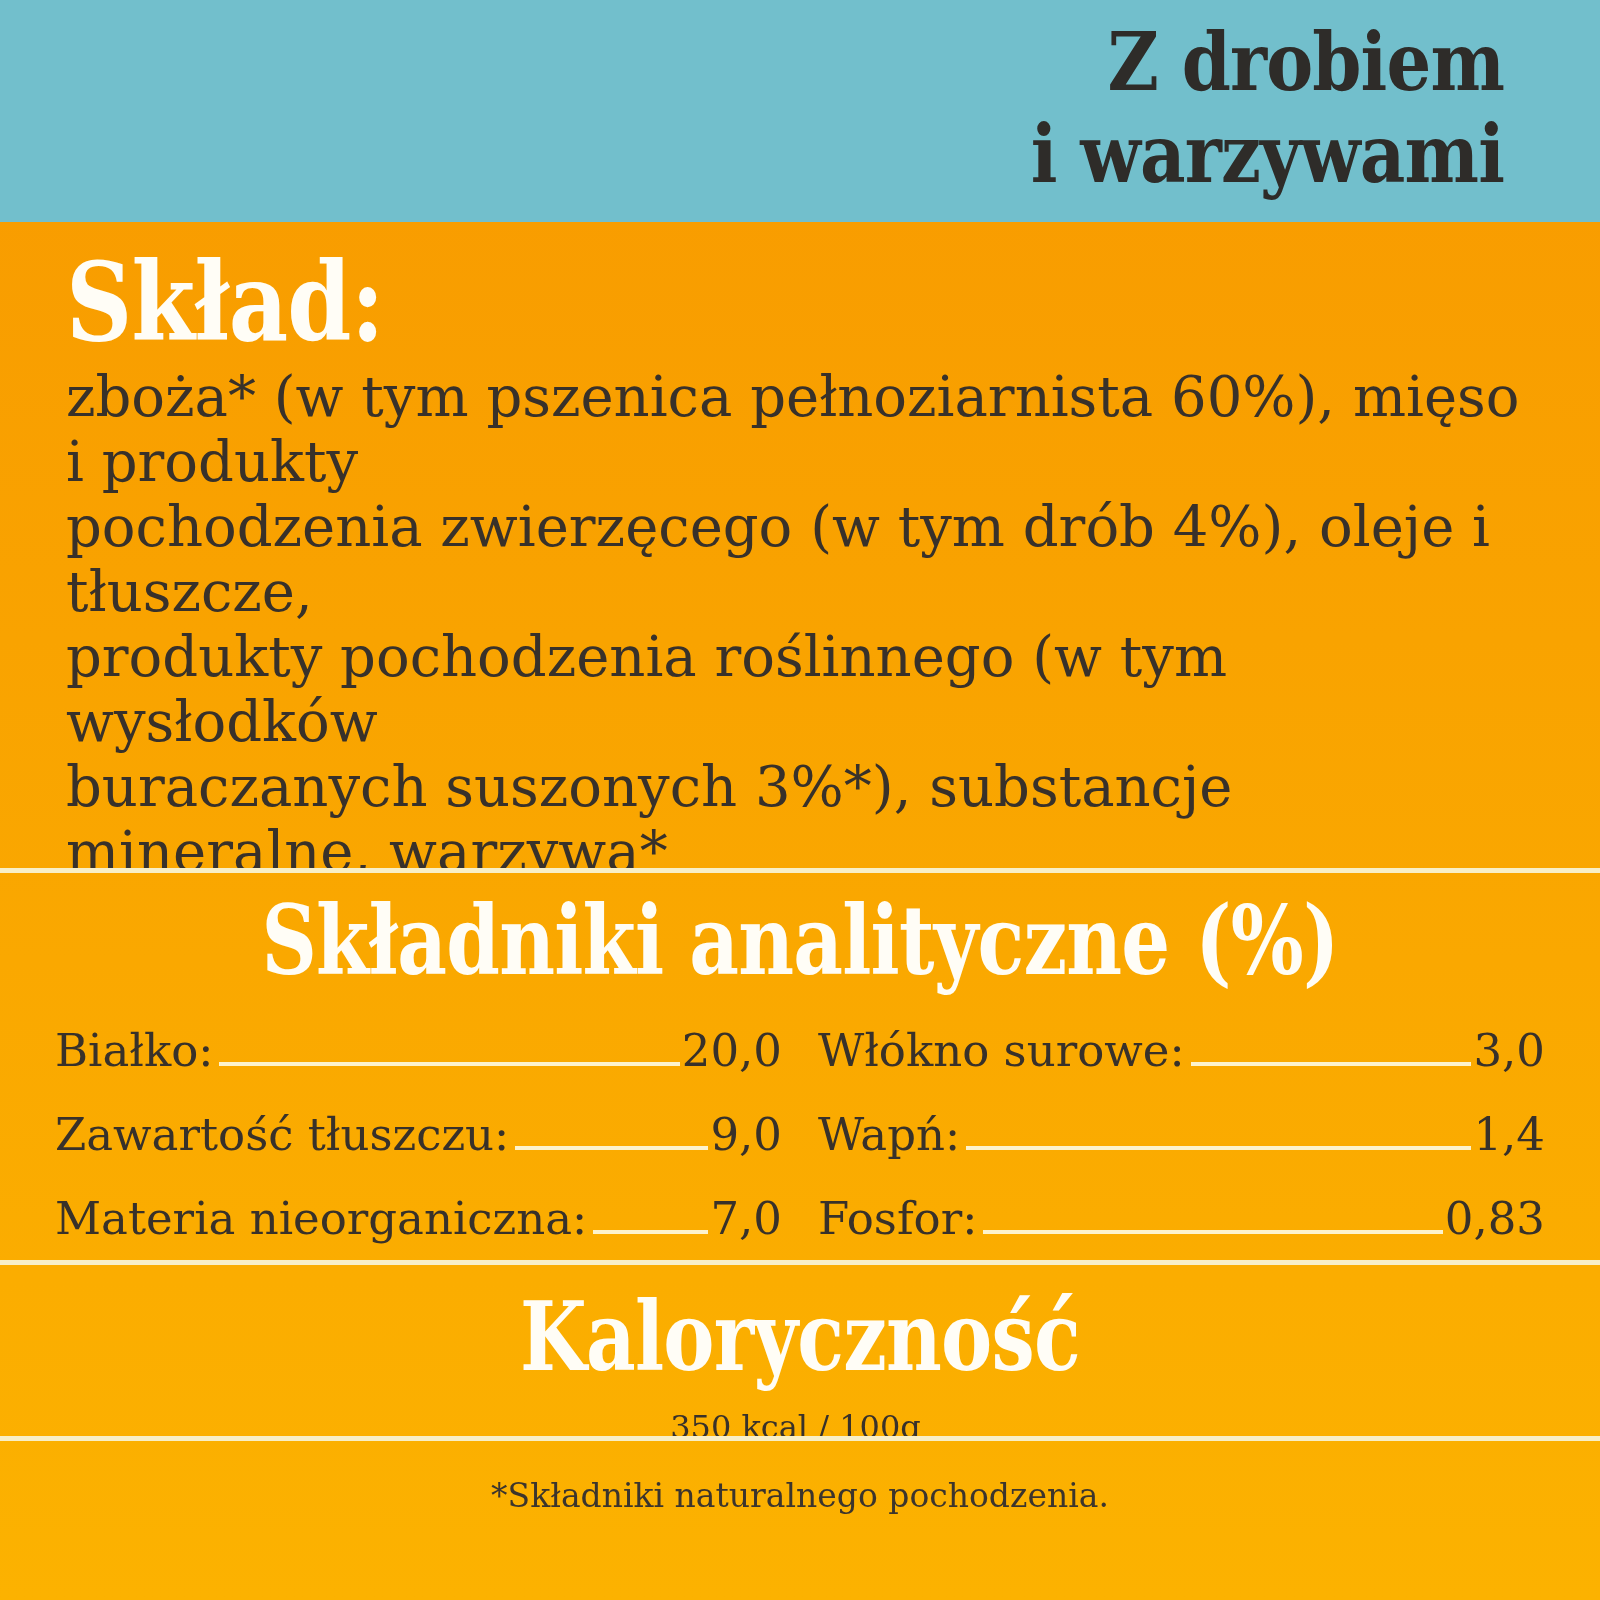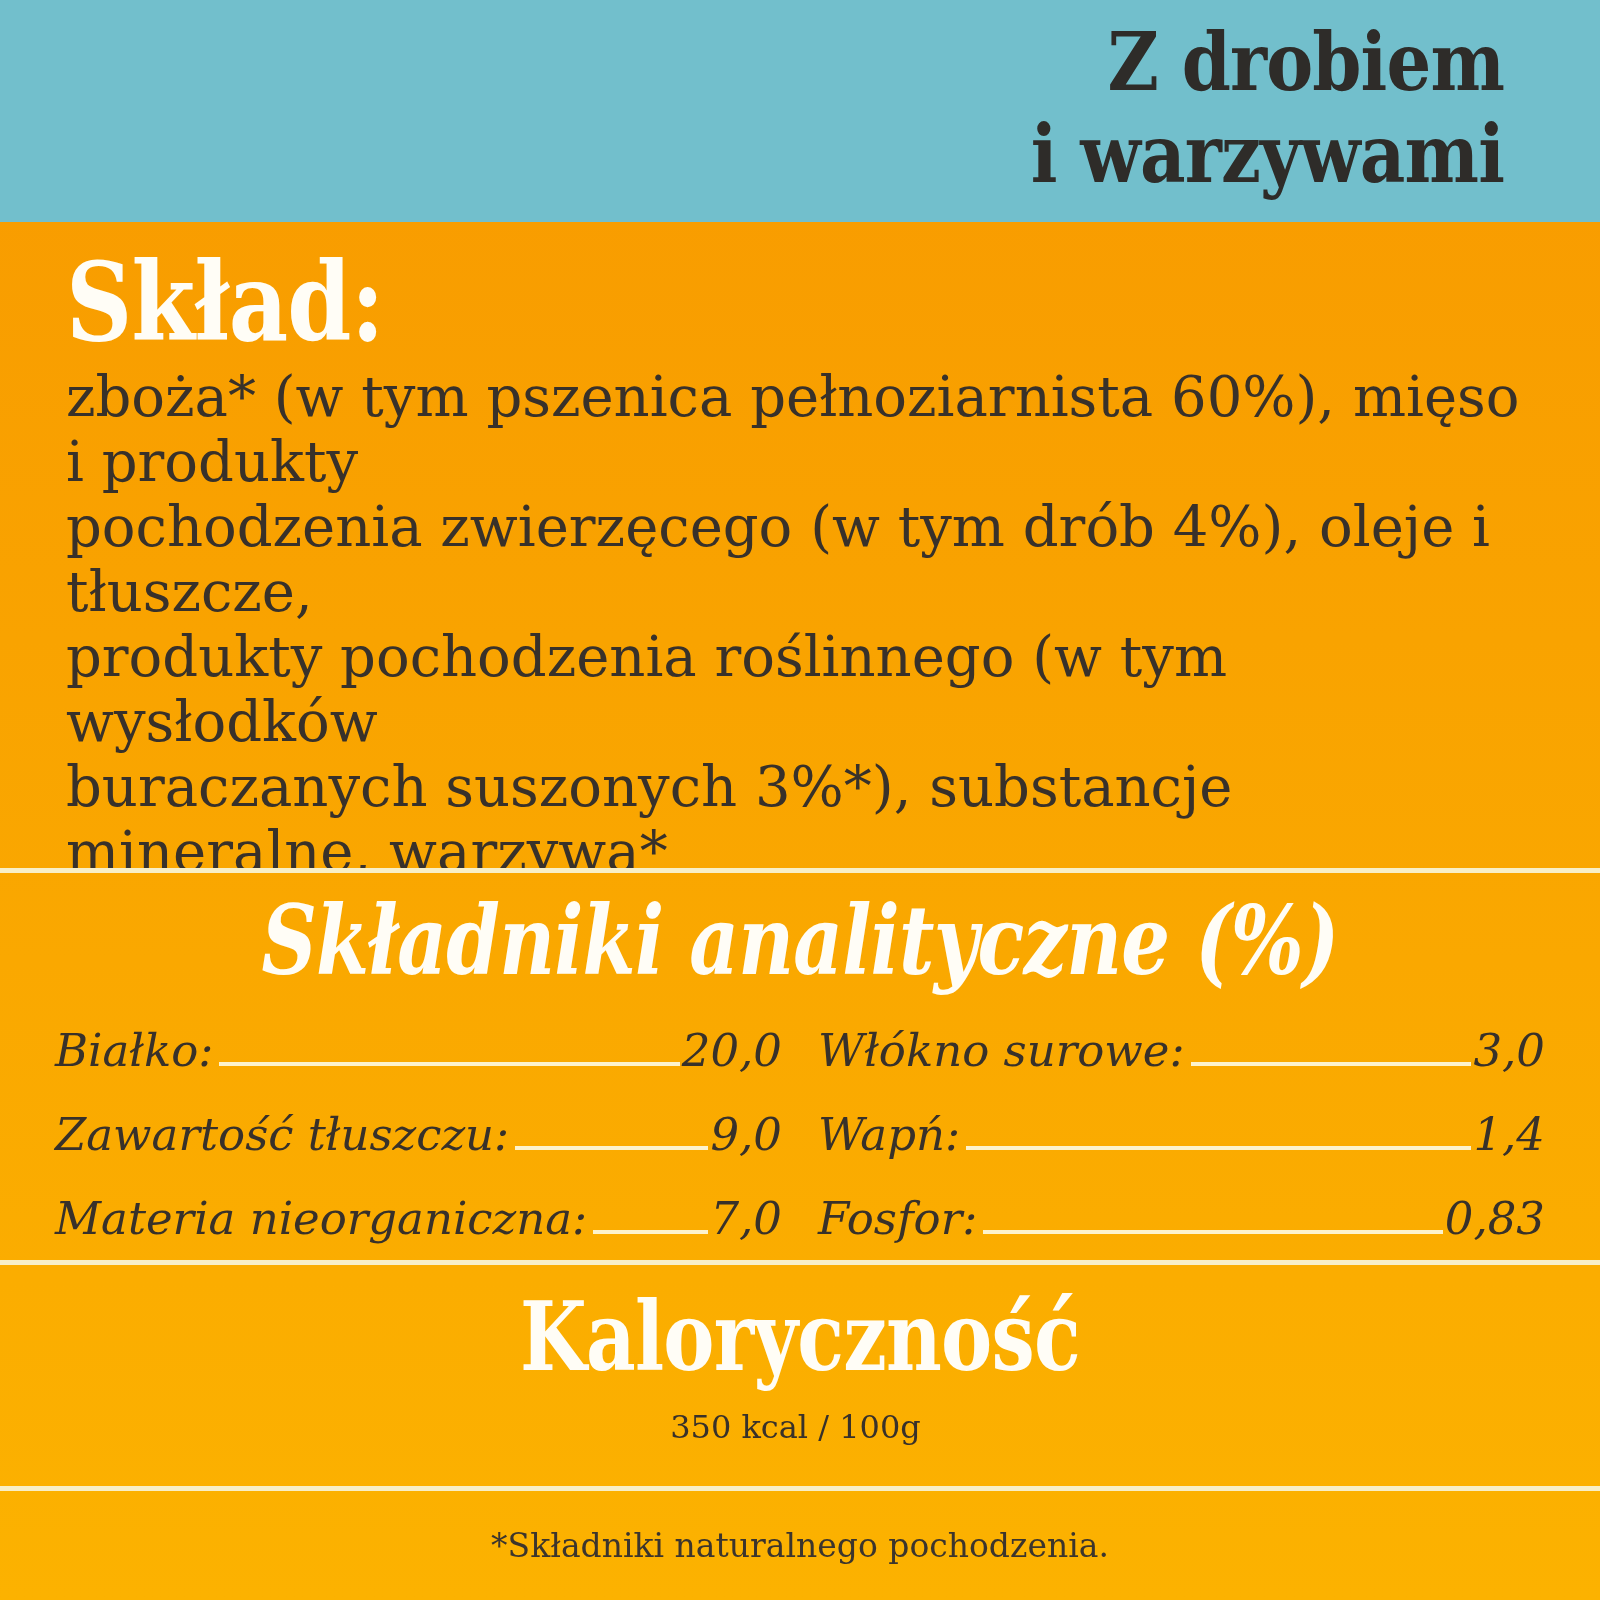--- a/index.html
+++ b/index.html
@@ -63,21 +63,20 @@
   .divider {
     height: 5px;
     background: #f8efc7;
   }
 
   
   .analytical {
     height: 387px;
     box-sizing: border-box;
     overflow: hidden;
-    font-style: italic;
   }
   .center-heading {
     margin: 0;
     padding-top: 18px;
     text-align: center;
     color: #fffdf6;
     font-weight: 700;
     font-size: 96px;
     line-height: 100px;
     letter-spacing: -1px;
@@ -106,21 +105,21 @@
     border-bottom: 4px solid #fdf3cd;
     margin: 0 2px 7px 6px;
     min-width: 30px;
   }
   .row .value {
     white-space: nowrap;
   }
 
   
   .calories {
-    height: 221px;
+    height: 171px;
     box-sizing: border-box;
     text-align: center;
     overflow: hidden;
   }
   .calories .center-heading { padding-top: 22px; }
   .cal-value {
     margin: 14px 9px 0 0;
     color: #38312a;
     font-size: 32px;
     line-height: 52px;

